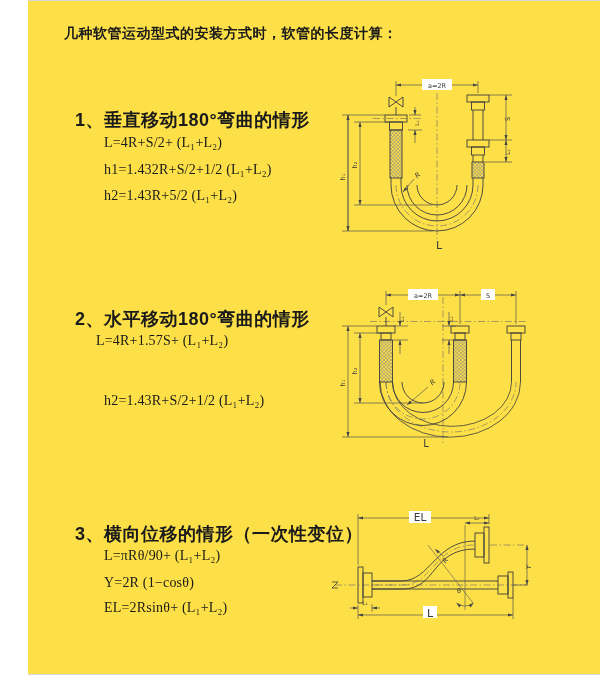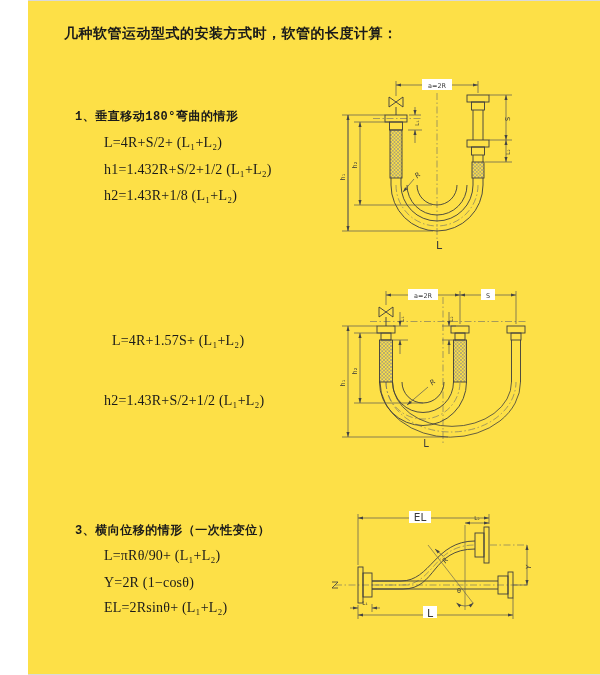--- a/index.html
+++ b/index.html
@@ -1,43 +1,44 @@
 <!DOCTYPE html>
 <html><head>
 <meta charset="utf-8">
 <style>
   html,body{margin:0;padding:0;background:#fff;}
   #page{position:relative;width:600px;height:675px;background:#fde047;overflow:hidden;
         font-family:"Liberation Sans","DejaVu Sans",sans-serif;color:#1a1a1a;margin-left:28px;}
   .edge{position:absolute;left:0;width:600px;height:1px;background:#d9d9d9;}
   .title{position:absolute;left:36px;top:25px;font-size:14px;font-weight:600;letter-spacing:.5px;}
-  .heading{position:absolute;font-size:12px;font-weight:600;letter-spacing:.5px;white-space:nowrap;font-family:Liberation Mono, monospace;}
+  .heading{position:absolute;font-size:18px;font-weight:600;letter-spacing:.5px;white-space:nowrap;}
   .formula{position:absolute;font-size:14px;font-weight:400;white-space:nowrap;letter-spacing:.2px;font-family:Liberation Serif, serif;}
   svg{position:absolute;}
   svg text{font-family:"DejaVu Sans",sans-serif;fill:#3a3a3a;}
   .lab-s{font-size:6.5px;}
   .lab-xs{font-size:5.5px;}
   .lab-m{font-size:7px;font-style:italic;}
   .lab-L{font-size:11px;}
 </style>
 </head>
 <body>
 
 <div id="page">
   <div class="edge" style="top:0"></div>
   <div class="edge" style="top:674px"></div>
 
   <div class="title">几种软管运动型式的安装方式时，软管的长度计算：</div>
 
   <div class="heading" style="left:47px;top:108px">1、垂直移动180°弯曲的情形</div>
   <div class="formula" style="left:76px;top:135px">L=4R+S/2+ (L₁+L₂)</div>
   <div class="formula" style="left:76px;top:162px">h1=1.432R+S/2+1/2 (L₁+L₂)</div>
-  <div class="formula" style="left:76px;top:188px">h2=1.43R+1/8 (L₁+L₂)</div>
-
-  <div class="formula" style="left:84px;top:333px">L=4R+1.57S+ (L₁+L₂)</div>
+  <div class="formula" style="left:76px;top:188px">h2=1.43R+5/2 (L₁+L₂)</div>
+
+  <div class="heading" style="left:47px;top:307px">2、水平移动180°弯曲的情形</div>
+  <div class="formula" style="left:68px;top:333px">L=4R+1.57S+ (L₁+L₂)</div>
   <div class="formula" style="left:76px;top:393px">h2=1.43R+S/2+1/2 (L₁+L₂)</div>
 
   <div class="heading" style="left:47px;top:522px">3、横向位移的情形（一次性变位）</div>
   <div class="formula" style="left:76px;top:548px">L=πRθ/90+ (L₁+L₂)</div>
   <div class="formula" style="left:76px;top:575px">Y=2R (1−cosθ)</div>
   <div class="formula" style="left:76px;top:600px">EL=2Rsinθ+ (L₁+L₂)</div>
 
   <svg style="left:300px;top:65px" width="300" height="200" viewBox="0 0 300 200">
     <defs>
       <marker id="ah1" viewBox="0 0 10 10" refX="9.5" refY="5" markerWidth="8" markerHeight="8" orient="auto-start-reverse">

